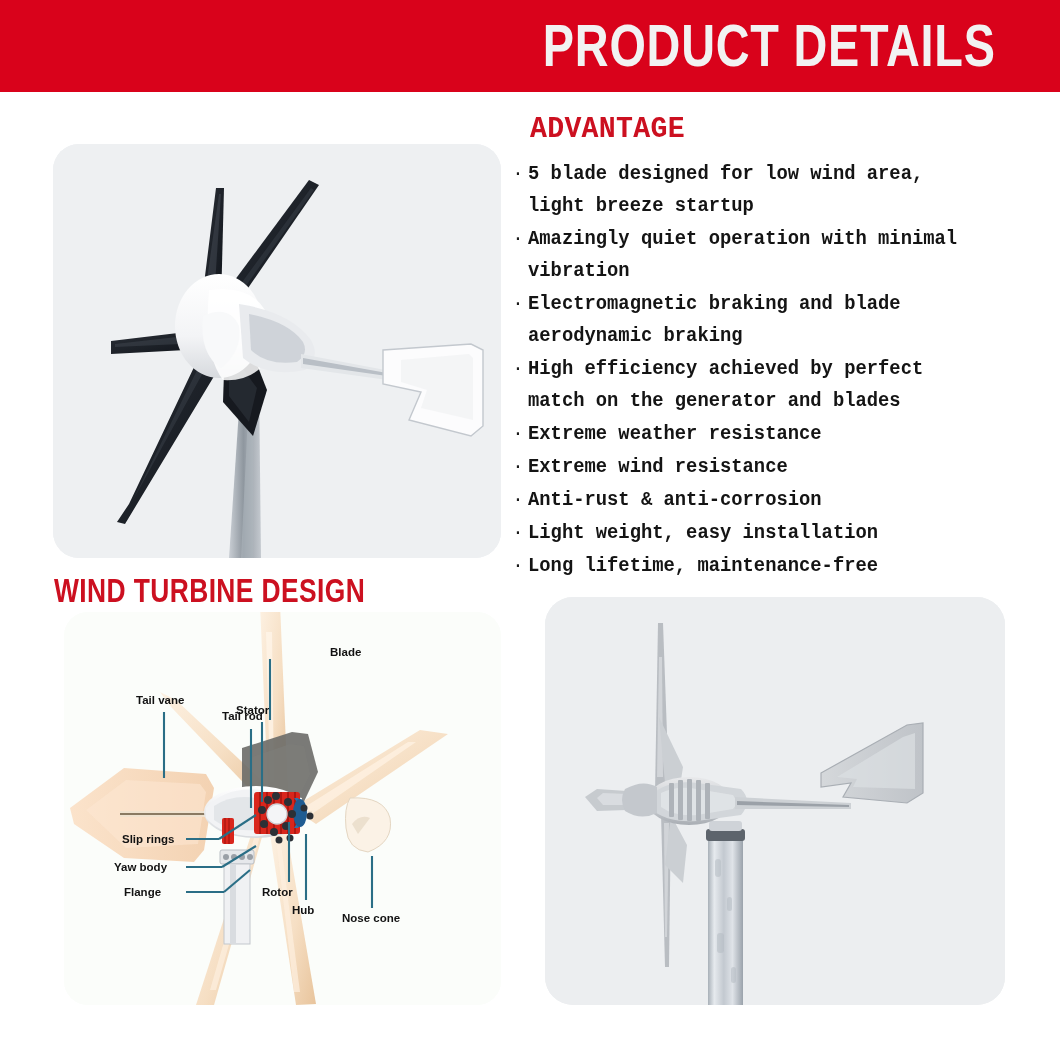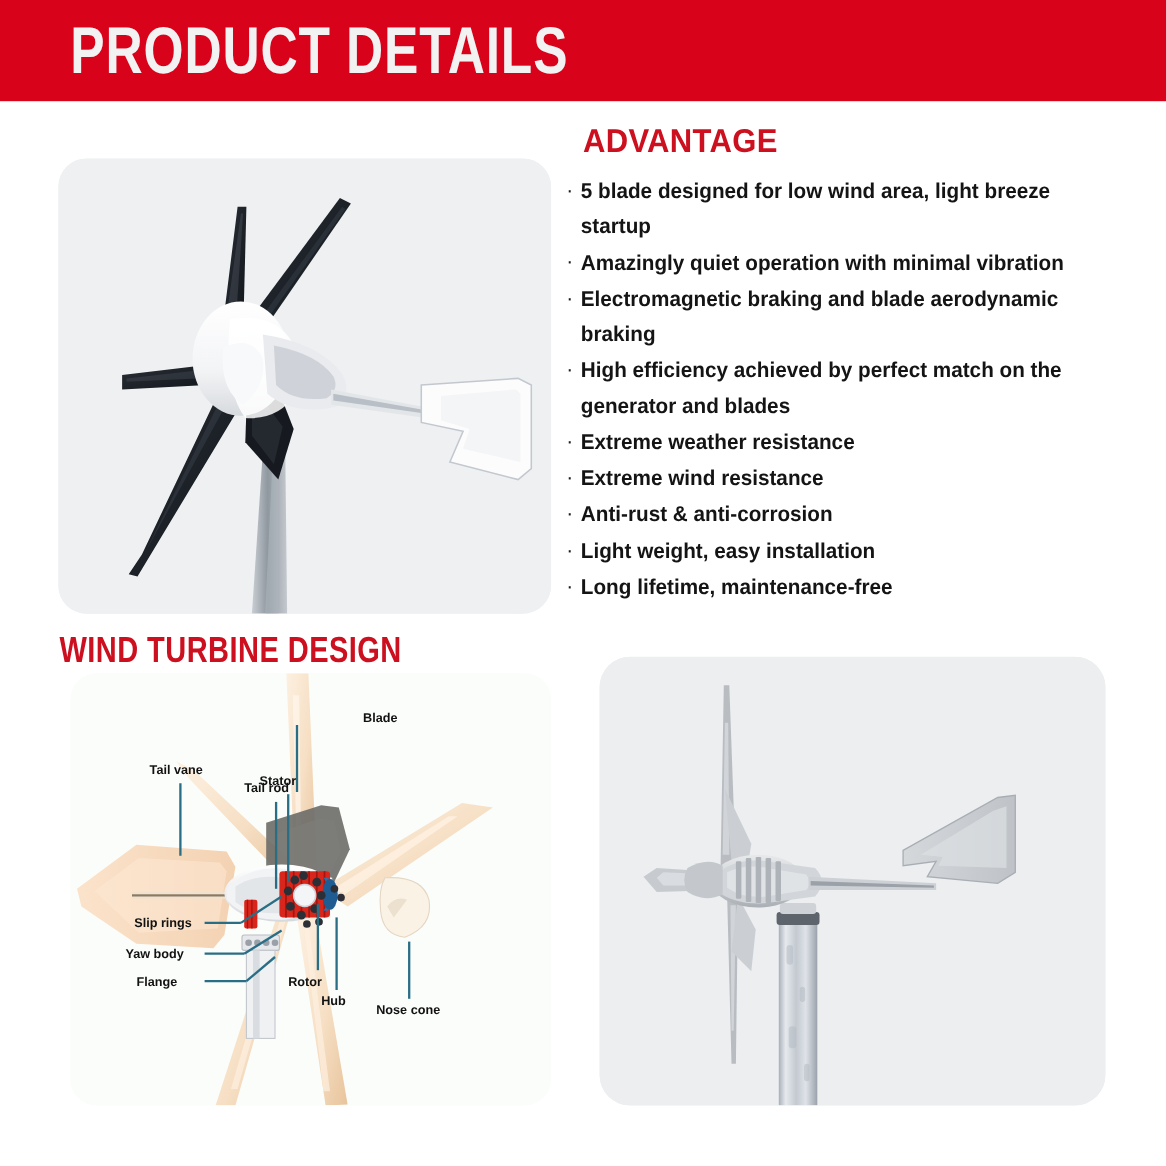--- a/index.html
+++ b/index.html
@@ -17,21 +17,21 @@
 
   
   .header-banner {
     position: absolute;
     left: 0; top: 0;
     width: 1060px;
     height: 92px;
     background: #d9021b;
     display: flex;
     align-items: center;
-    justify-content: flex-start;
+    justify-content: flex-end;
   }
   .header-title {
     color: #f2f2f2;
     font-size: 60px;
     font-weight: bold;
     letter-spacing: 1px;
     transform: scaleX(0.78);
     transform-origin: center;
     white-space: nowrap;
     line-height: 1;
@@ -46,20 +46,21 @@
     background: #eef0f2;
     border-radius: 26px;
     overflow: hidden;
   }
 
   
   .advantage-block {
     position: absolute;
     left: 508px; top: 112px;
     width: 540px;
+    font-family: Liberation Mono, monospace;
   }
   .advantage-heading {
     color: #cc1020;
     font-size: 30px;
     font-weight: bold;
     margin: 0 0 12px 22px;
     transform: scaleX(0.94);
     transform-origin: left center;
     letter-spacing: 0.3px;
   }

